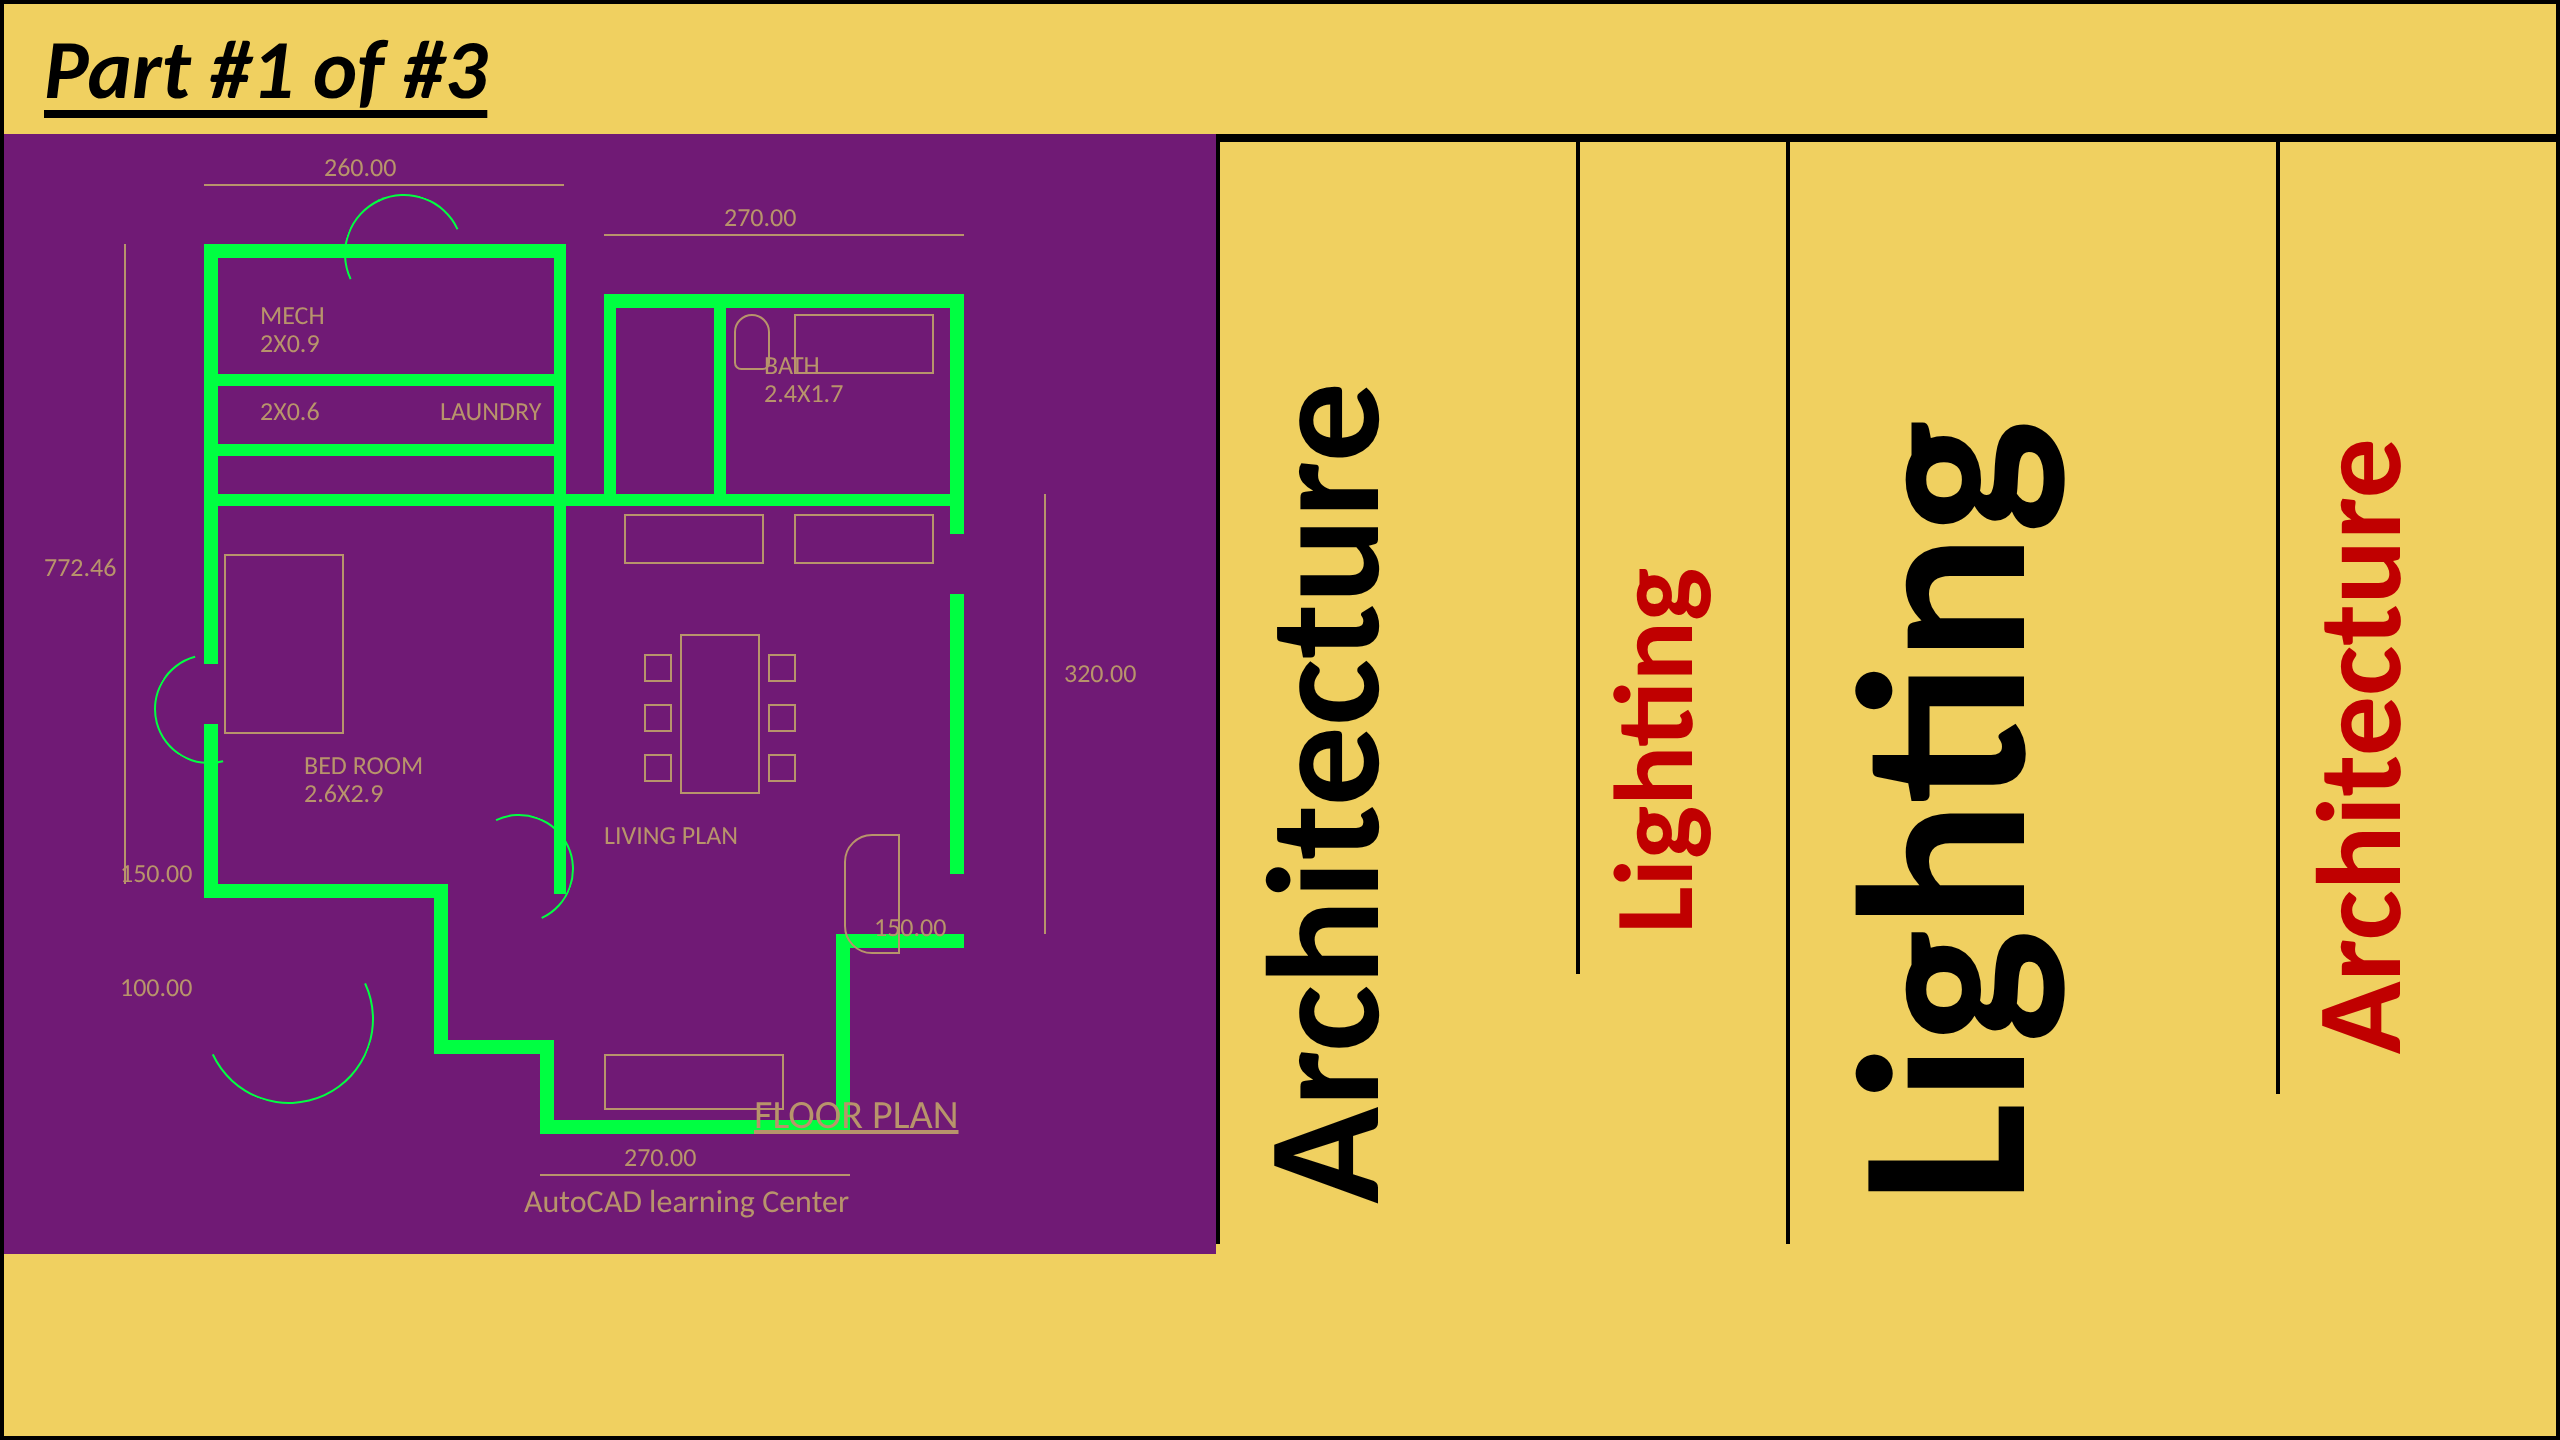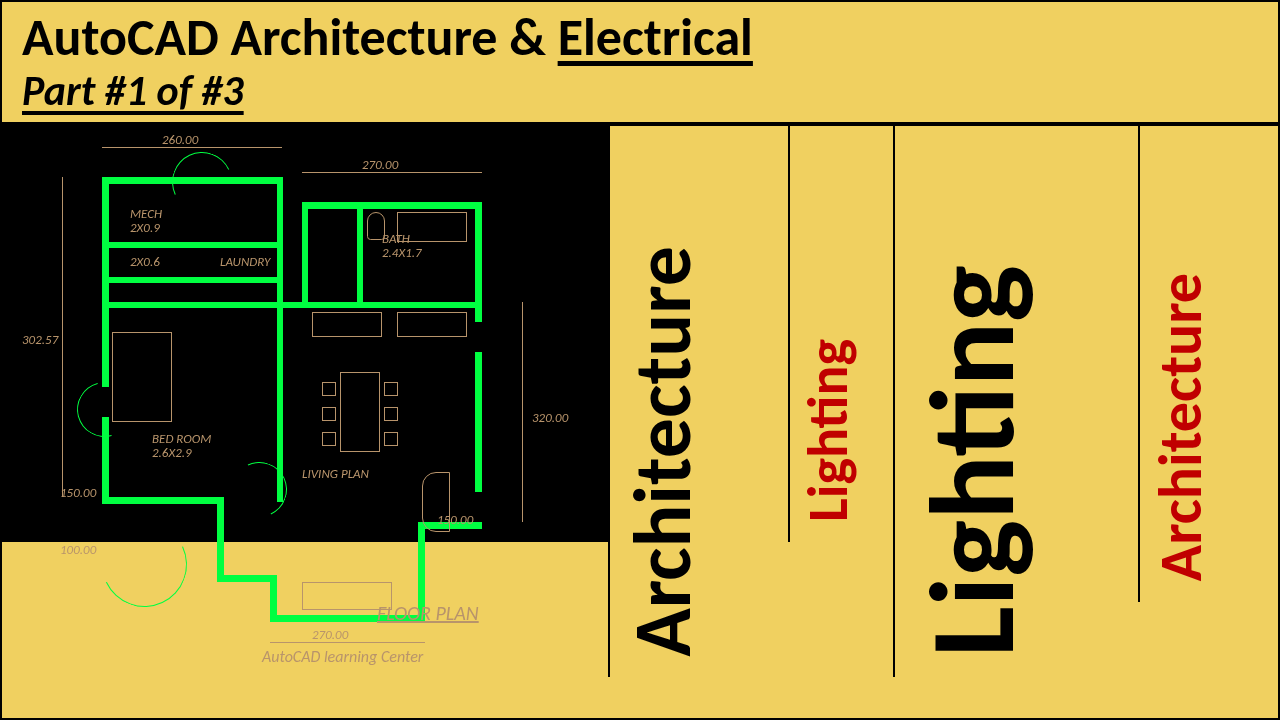--- a/index.html
+++ b/index.html
@@ -14,26 +14,25 @@
   .header {
     padding: 8px 20px 6px;
     background: #f0d060;
   }
   .title-line { font-size: 52px; font-weight: 900; color: #000; line-height: 1.05; }
   .title-line .underline { text-decoration: underline; text-underline-offset: 6px; }
   .subtitle-line { font-size: 42px; font-weight: 900; color: #000; text-decoration: underline; text-underline-offset: 6px; font-style: italic; }
   .content { display: flex; height: 560px; }
   .cad-panel {
     width: 610px;
-    height: 420px;
-    background: #000000;
+    height: 560px;
+    background: #701a75;
     position: relative;
     color: #b8946b;
     font-size: 11px;
-    font-style: italic;
   }
   .cards {
     flex: 1;
     display: flex;
     align-items: flex-start;
     padding-top: 0;
   }
   .card {
     background: #f0d060;
     border-top: 4px solid #000;
@@ -66,23 +65,20 @@
   .dimline { position:absolute; background:#b8946b; }
   .plan-title { position:absolute; color:#b8946b; font-size:20px; text-decoration: underline; }
   .plan-sub { position:absolute; color:#b8946b; font-size:16px; }
   .fix { position:absolute; border:1px solid #b8946b; }
   .door-arc { position:absolute; border:1px solid #00ff41; border-radius:50%; border-right-color:transparent; border-bottom-color:transparent; background:transparent;}
 </style>
 </head>
 <body>
 
 <div class="header">
-  <div class="title-line">
-    <span>AutoCAD Architecture &amp; </span><span class="underline">Electrical</span>
-  </div>
   <div class="subtitle-line">Part #1 of #3</div>
 </div>
 
 <div class="content">
 
   <div class="cad-panel">
 
     <div class="wall" style="left:100px;top:55px;width:180px;height:7px"></div>
     <div class="wall" style="left:300px;top:80px;width:180px;height:7px"></div>
     <div class="wall" style="left:100px;top:55px;width:7px;height:210px"></div>
@@ -105,24 +101,24 @@
     <div class="wall" style="left:268px;top:493px;width:155px;height:7px"></div>
     <div class="wall" style="left:416px;top:400px;width:7px;height:100px;border-radius:0 0 10px 0"></div>
     <div class="wall" style="left:416px;top:400px;width:64px;height:7px"></div>
 
     <div class="dimline" style="left:100px;top:25px;width:180px;height:1px"></div>
     <div class="dim" style="left:160px;top:10px">260.00</div>
     <div class="dimline" style="left:300px;top:50px;width:180px;height:1px"></div>
     <div class="dim" style="left:360px;top:35px">270.00</div>
 
     <div class="dimline" style="left:60px;top:55px;width:1px;height:320px"></div>
-    <div class="dim" style="left:20px;top:210px">302.57</div>
+    <div class="dim" style="left:20px;top:210px">772.46</div>
 
     <div class="dimline" style="left:520px;top:180px;width:1px;height:220px"></div>
-    <div class="dim" style="left:530px;top:288px">320.00</div>
+    <div class="dim" style="left:530px;top:263px">320.00</div>
 
     <div class="dim" style="left:58px;top:363px">150.00</div>
     <div class="dim" style="left:58px;top:420px">100.00</div>
     <div class="dim" style="left:435px;top:390px">150.00</div>
     <div class="dimline" style="left:268px;top:520px;width:155px;height:1px"></div>
     <div class="dim" style="left:310px;top:505px">270.00</div>
 
     <div class="room-lbl" style="left:128px;top:85px">
       <span>MECH</span><br>
       <span>2X0.9</span>

